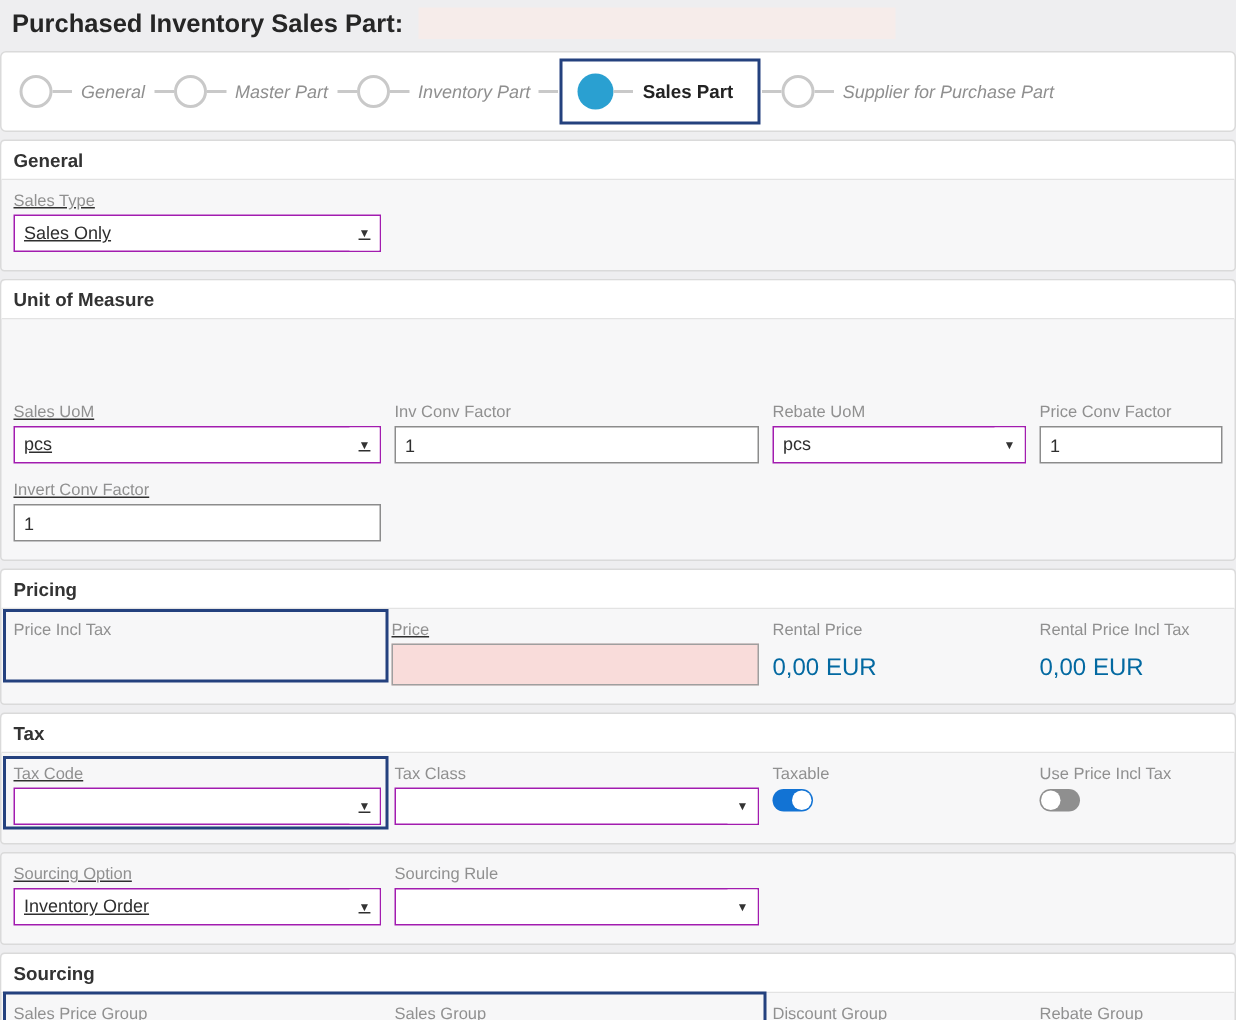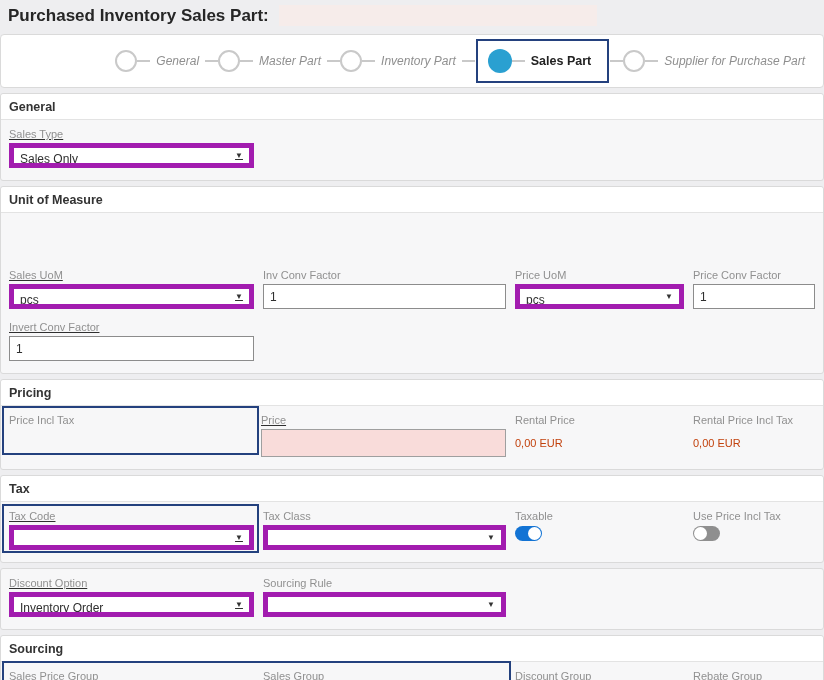--- a/index.html
+++ b/index.html
@@ -17,21 +17,20 @@
   .title { font-size:17px; font-weight:bold; color:#262626; white-space:nowrap; }
   .title-highlight { width:318px; height:21px; background:#f6ecea; }
 
   
   .card {
     background:#f7f7f8;
     border:1px solid #dadada;
     border-radius:3px;
     margin:0 0 5px 0;
     position:relative;
-    justify-content:flex-end;
   }
   .card-header {
     background:#ffffff;
     border-bottom:1px solid #e3e3e3;
     border-radius:3px 3px 0 0;
     padding:6px 8px 5px 8px;
     font-size:12.5px;
     font-weight:bold;
     color:#333333;
   }
@@ -44,31 +43,31 @@
   .input {
     width:100%; height:25px;
     border:1px solid #8c8c8c; background:#ffffff;
     font-family:"Liberation Sans", sans-serif;
     font-size:12px; color:#2f2f2f; padding:0 6px; outline:none;
   }
   .input.lg { height:28px; }
   .input.required { background:#f9dcda; border-color:#9f9f9f; }
 
   .dropdown {
-    height:25px; border:5px solid #a21caf; background:#ffffff;
+    height:25px; border:1px solid #a21caf; background:#ffffff;
     display:flex; align-items:stretch; cursor:default;
   }
   .dropdown.tall { height:26px; }
   .dd-value { flex:1; font-size:12px; color:#2f2f2f; padding:0 6px; line-height:23px;
               overflow:hidden; white-space:nowrap; }
   .dropdown.required .dd-value { background:#f9dcda; }
   .dd-arrow { width:20px; display:flex; align-items:center; justify-content:center;
               font-size:8px; color:#333333; background:#ffffff; }
 
-  .readonly { font-size:11px; color:#c2410c; padding-top:8px; }
+  .readonly { font-size:16px; color:#0369a1; padding-top:8px; }
 
   
   .stepper {
     background:#ffffff; height:54px; margin-top:8px;
     display:flex; align-items:center; padding:0 12px; border-radius:4px;
   }
   .step { display:flex; align-items:center; }
   .circle { width:22px; height:22px; border-radius:50%; background:#ffffff;
             border:2px solid #c9c9c9; flex:none; }
   .circle.active { width:24px; height:24px; background:#2aa0d1; border:none; }
@@ -158,21 +157,21 @@
         <div class="dropdown">
           <span class="dd-value">pcs</span>
           <span class="dd-arrow">▼</span>
         </div>
       </div>
       <div class="field w2">
         <label>Inv Conv Factor</label>
         <input class="input" value="1" style="">
       </div>
       <div class="field w3">
-        <label>Price UoM</label>
+        <label>Rebate UoM</label>
         <div class="dropdown">
           <span class="dd-value">pcs</span>
           <span class="dd-arrow">▼</span>
         </div>
       </div>
       <div class="field w4">
         <label>Price Conv Factor</label>
         <input class="input" value="1" style="">
       </div>
     </div>
@@ -236,21 +235,21 @@
           <span class="knob"></span>
         </div>
       </div>
     </div>
     <div class="focus-overlay fo-taxcode"></div>
   </section>
 
   <section class="card">
     <div class="row">
       <div class="field w1">
-        <label>Discount Option</label>
+        <label>Sourcing Option</label>
         <div class="dropdown">
           <span class="dd-value">Inventory Order</span>
           <span class="dd-arrow">▼</span>
         </div>
       </div>
       <div class="field w2">
         <label>Sourcing Rule</label>
         <div class="dropdown">
           <span class="dd-value"></span>
           <span class="dd-arrow">▼</span>

